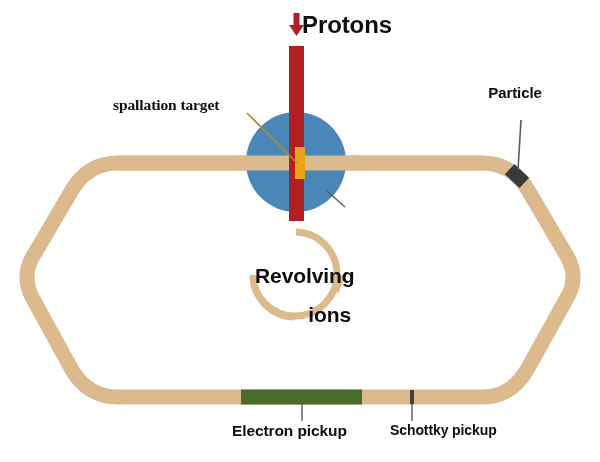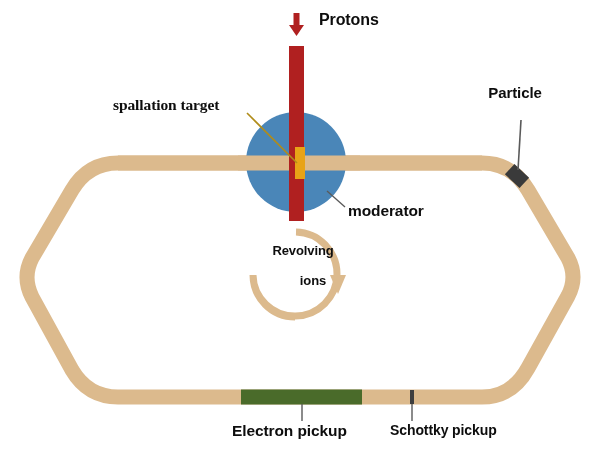--- a/index.html
+++ b/index.html
@@ -29,23 +29,23 @@
   .lbl {
     position: absolute;
     font-family: "Liberation Sans", sans-serif;
     font-weight: bold;
     color: #0d0d0d;
     white-space: nowrap;
     line-height: 1.15;
     letter-spacing: -0.1px;
   }
   #label-protons {
-    left: 319px;
+    left: 302px;
     top: 11px;
-    font-size: 16px;
+    font-size: 24px;
   }
   #label-spallation-target {
     left: 113px;
     top: 96px;
     font-size: 15.5px;
     font-family: Liberation Serif, serif;
   }
   #label-particle-detection {
     left: 460px;
     top: 84px;
@@ -53,24 +53,24 @@
     text-align: center;
     width: 110px;
   }
   #label-moderator {
     left: 348px;
     top: 202px;
     font-size: 15.5px;
   }
   #label-revolving-ions {
     left: 255px;
-    top: 244px;
-    font-size: 13px;
+    top: 264px;
+    font-size: 21px;
     width: 96px;
-    text-align: center;
+    text-align: right;
   }
   #label-revolving-ions .line2 {
     display: block;
     margin-top: 15px;
     margin-left: 20px;
   }
   #label-electron-cooler {
     left: 232px;
     top: 422px;
     font-size: 15.5px;
@@ -145,21 +145,20 @@
   </svg>
 
   <div class="lbl" id="label-protons">Protons</div>
 
   <div class="lbl" id="label-spallation-target">spallation target</div>
 
   <div class="lbl" id="label-particle-detection">
     <span>Particle</span><br>
   </div>
 
-  <div class="lbl" id="label-moderator">moderator</div>
 
   <div class="lbl" id="label-revolving-ions">
     <span>Revolving</span>
     <span class="line2">ions</span>
   </div>
 
   <div class="lbl" id="label-electron-cooler">Electron pickup</div>
 
   <div class="lbl" id="label-schottky-pickup">Schottky pickup</div>
 

